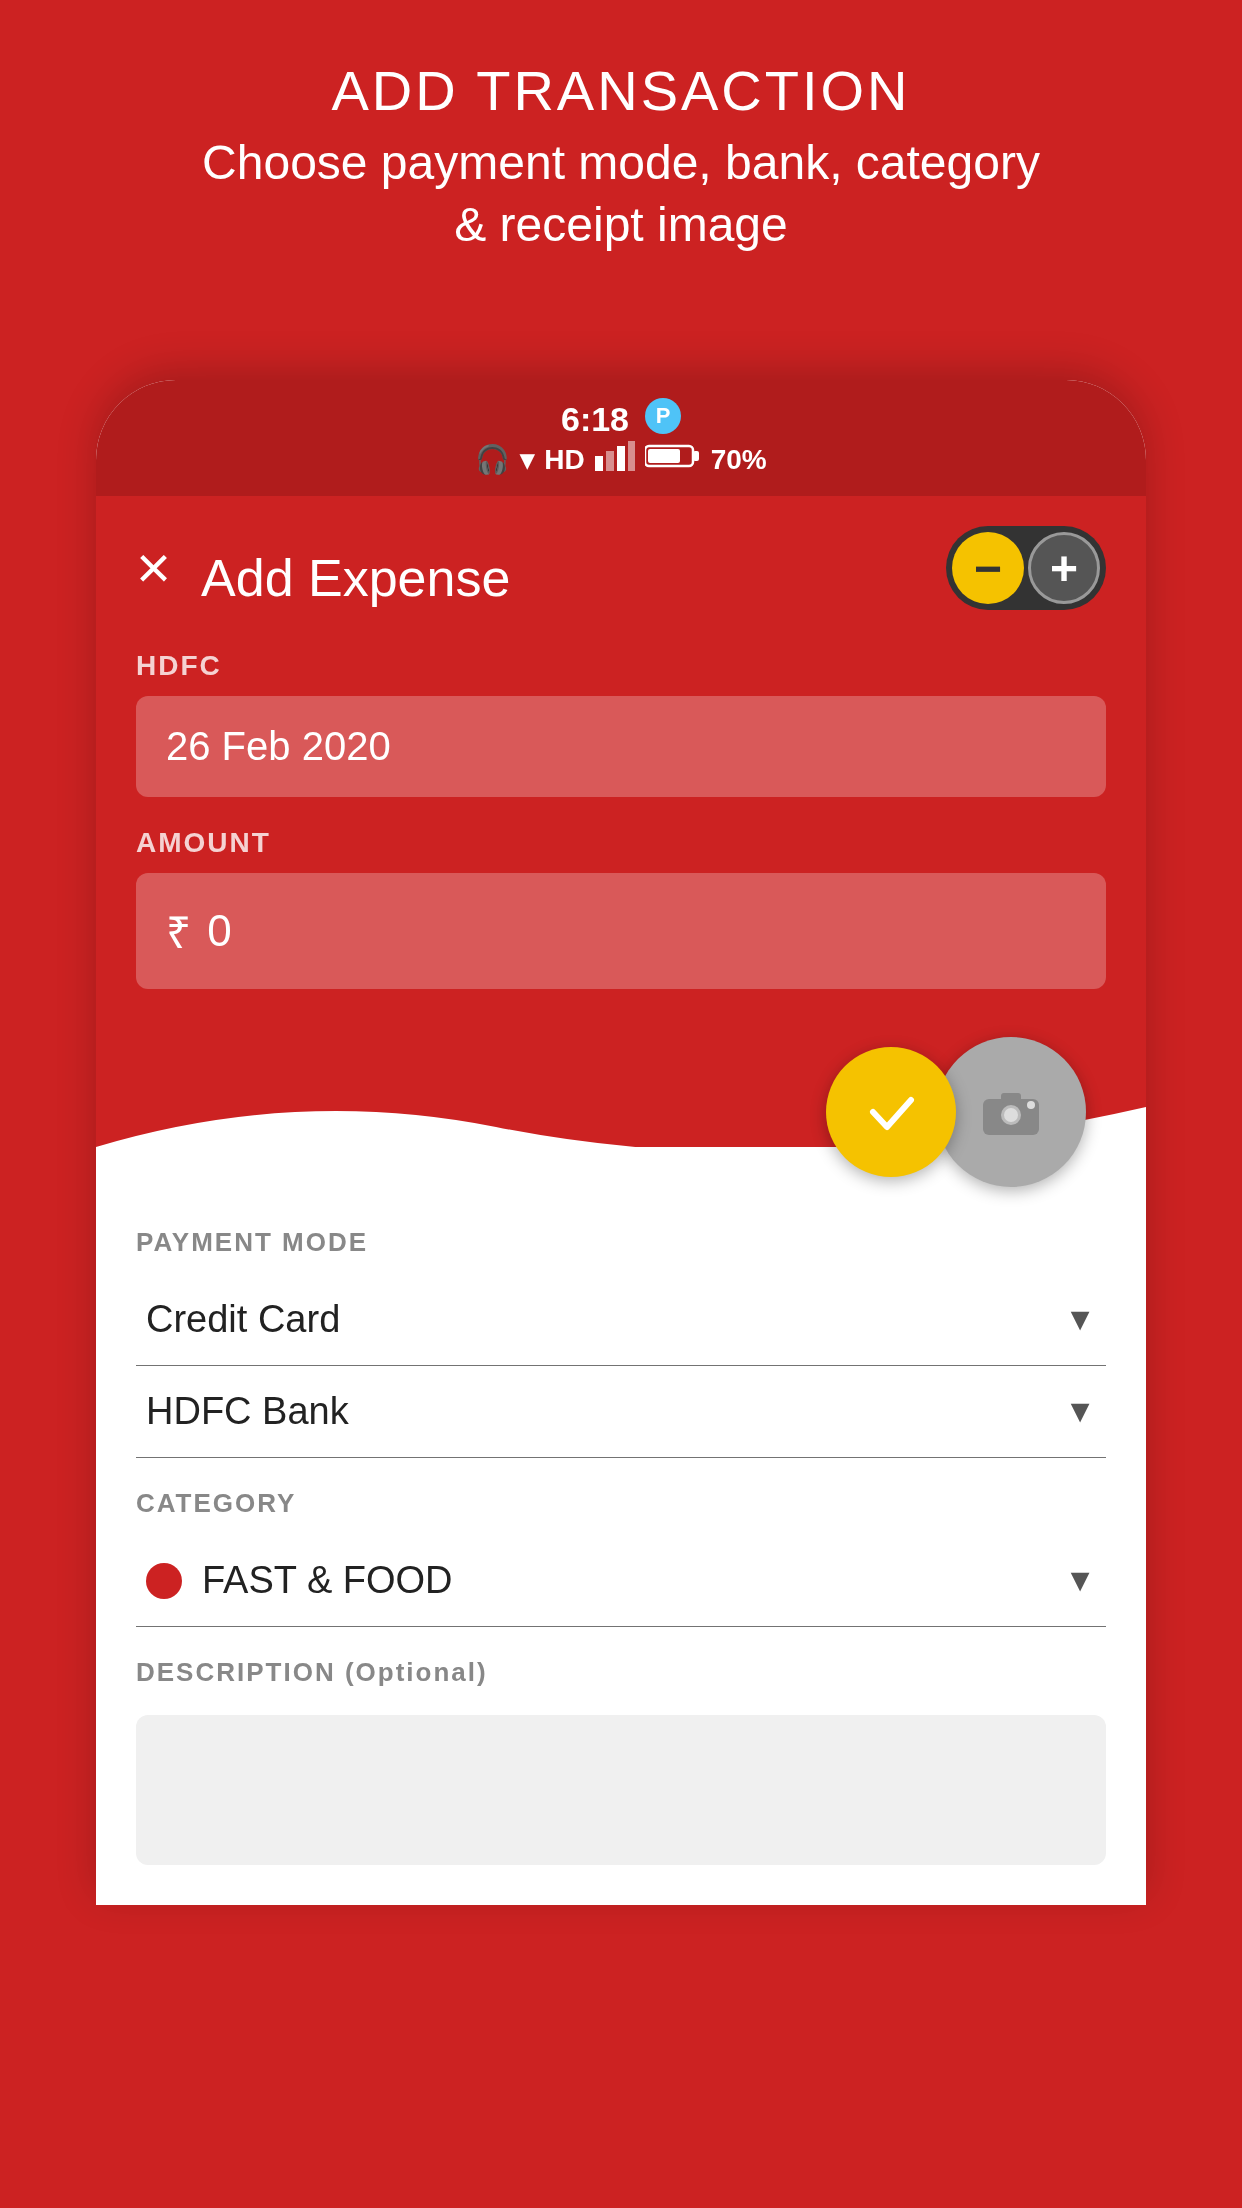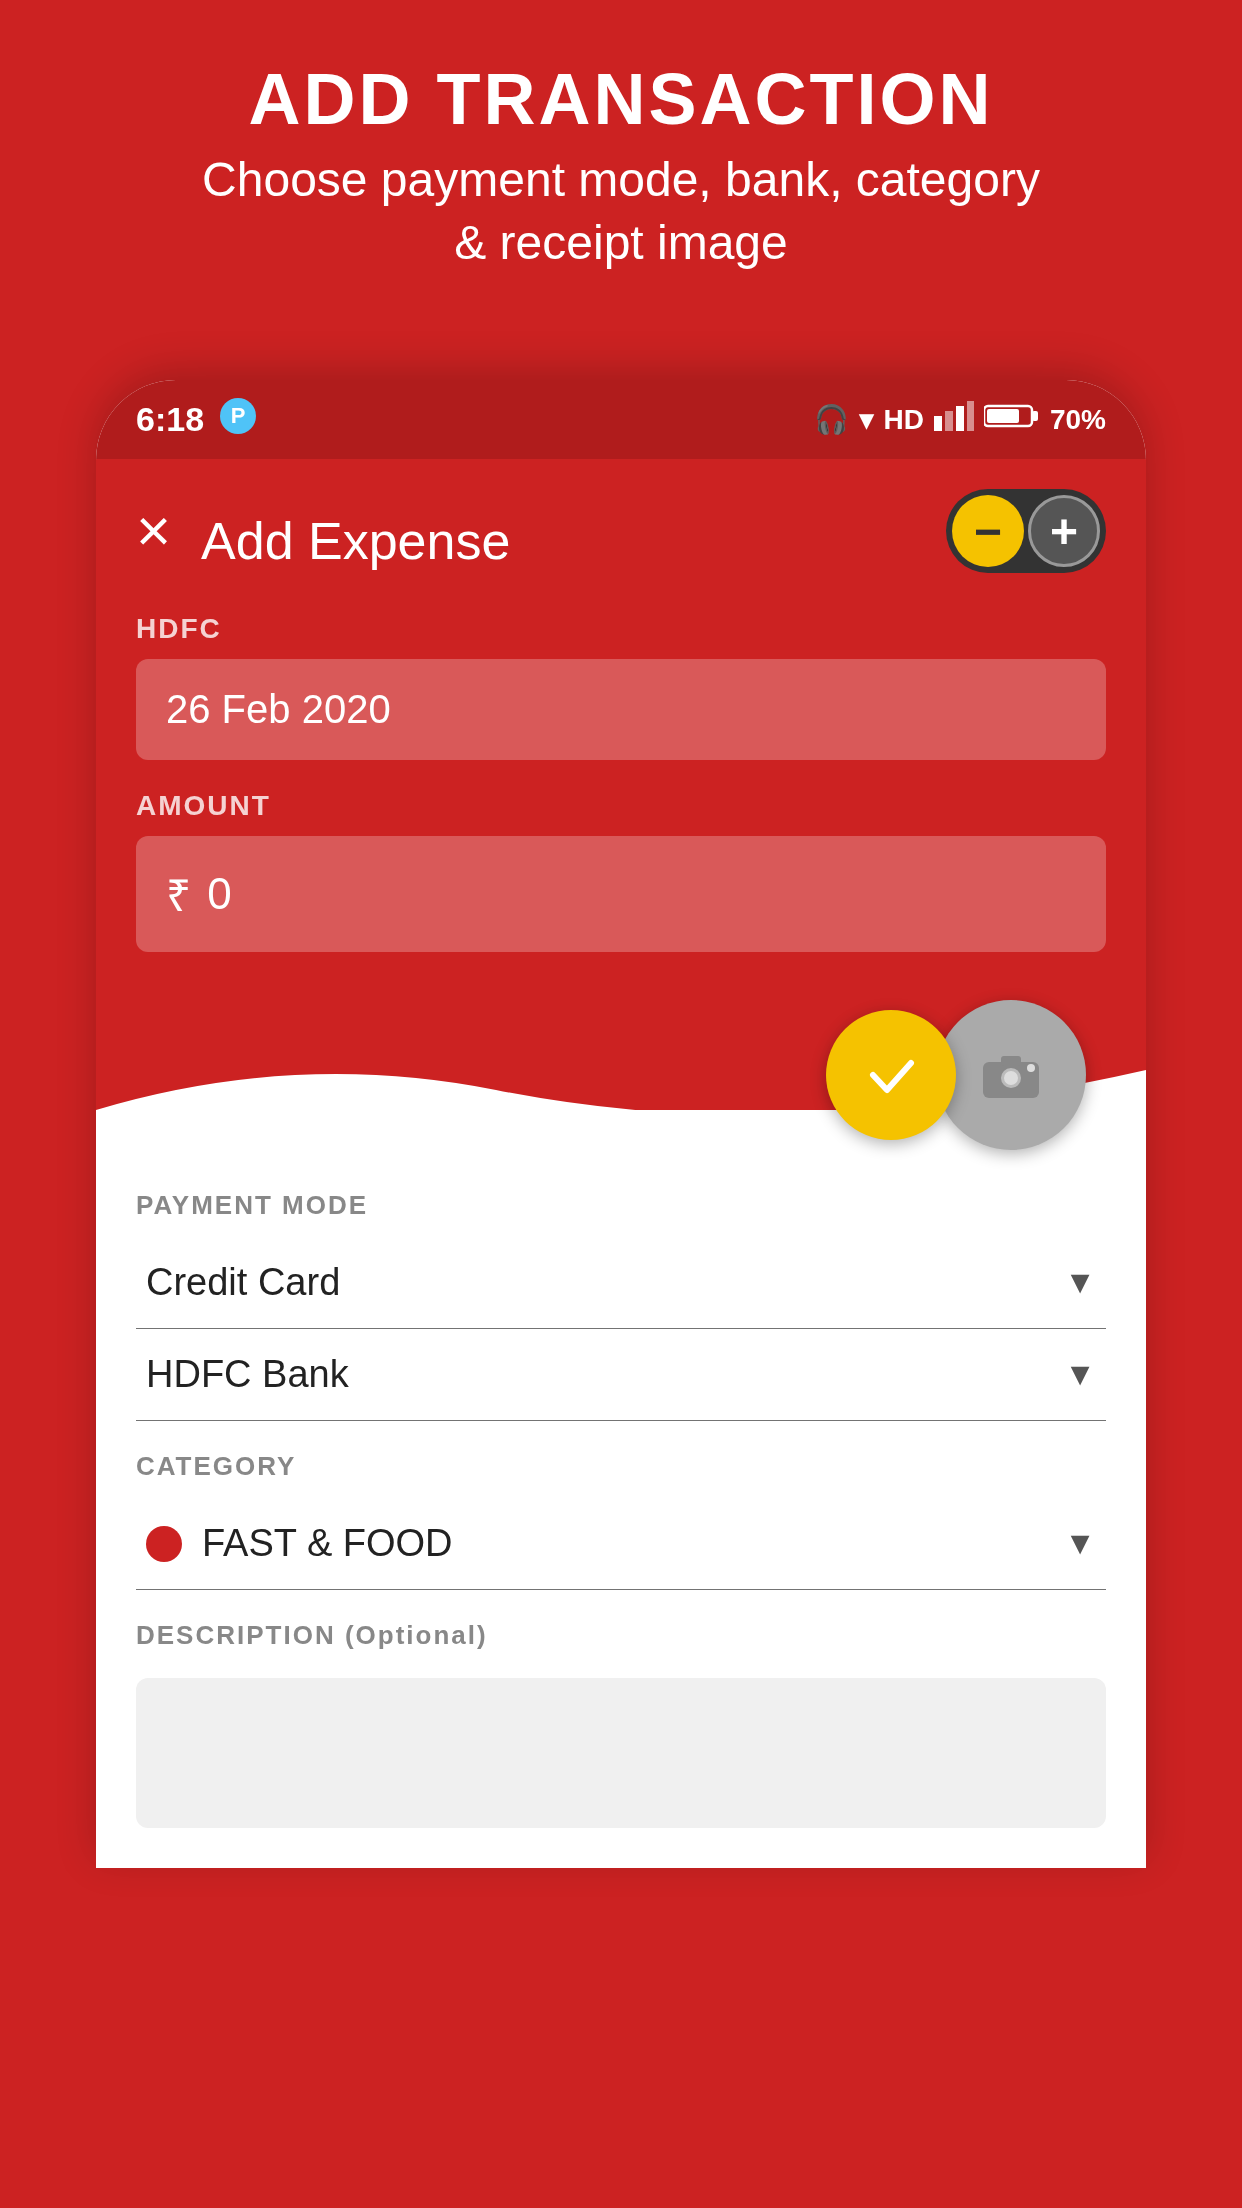--- a/index.html
+++ b/index.html
@@ -14,22 +14,22 @@
     }
 
     
     .header-area {
       text-align: center;
       padding: 60px 40px 40px;
       color: white;
     }
 
     .header-title {
-      font-size: 72px;
-      font-weight: bold;
+      font-size: 56px;
+      font-weight: normal;
       letter-spacing: 3px;
       line-height: 1.1;
     }
 
     .header-subtitle {
       font-size: 48px;
       font-weight: 400;
       line-height: 1.3;
       margin-top: 10px;
     }
@@ -50,20 +50,21 @@
     
     .status-bar {
       background-color: #b01c1c;
       display: flex;
       justify-content: space-between;
       align-items: center;
       padding: 18px 40px;
       color: white;
       font-size: 32px;
       font-weight: 600;
+      flex-direction: column;
     }
 
     .status-left {
       display: flex;
       align-items: center;
       gap: 16px;
     }
 
     .status-time {
       font-size: 34px;

